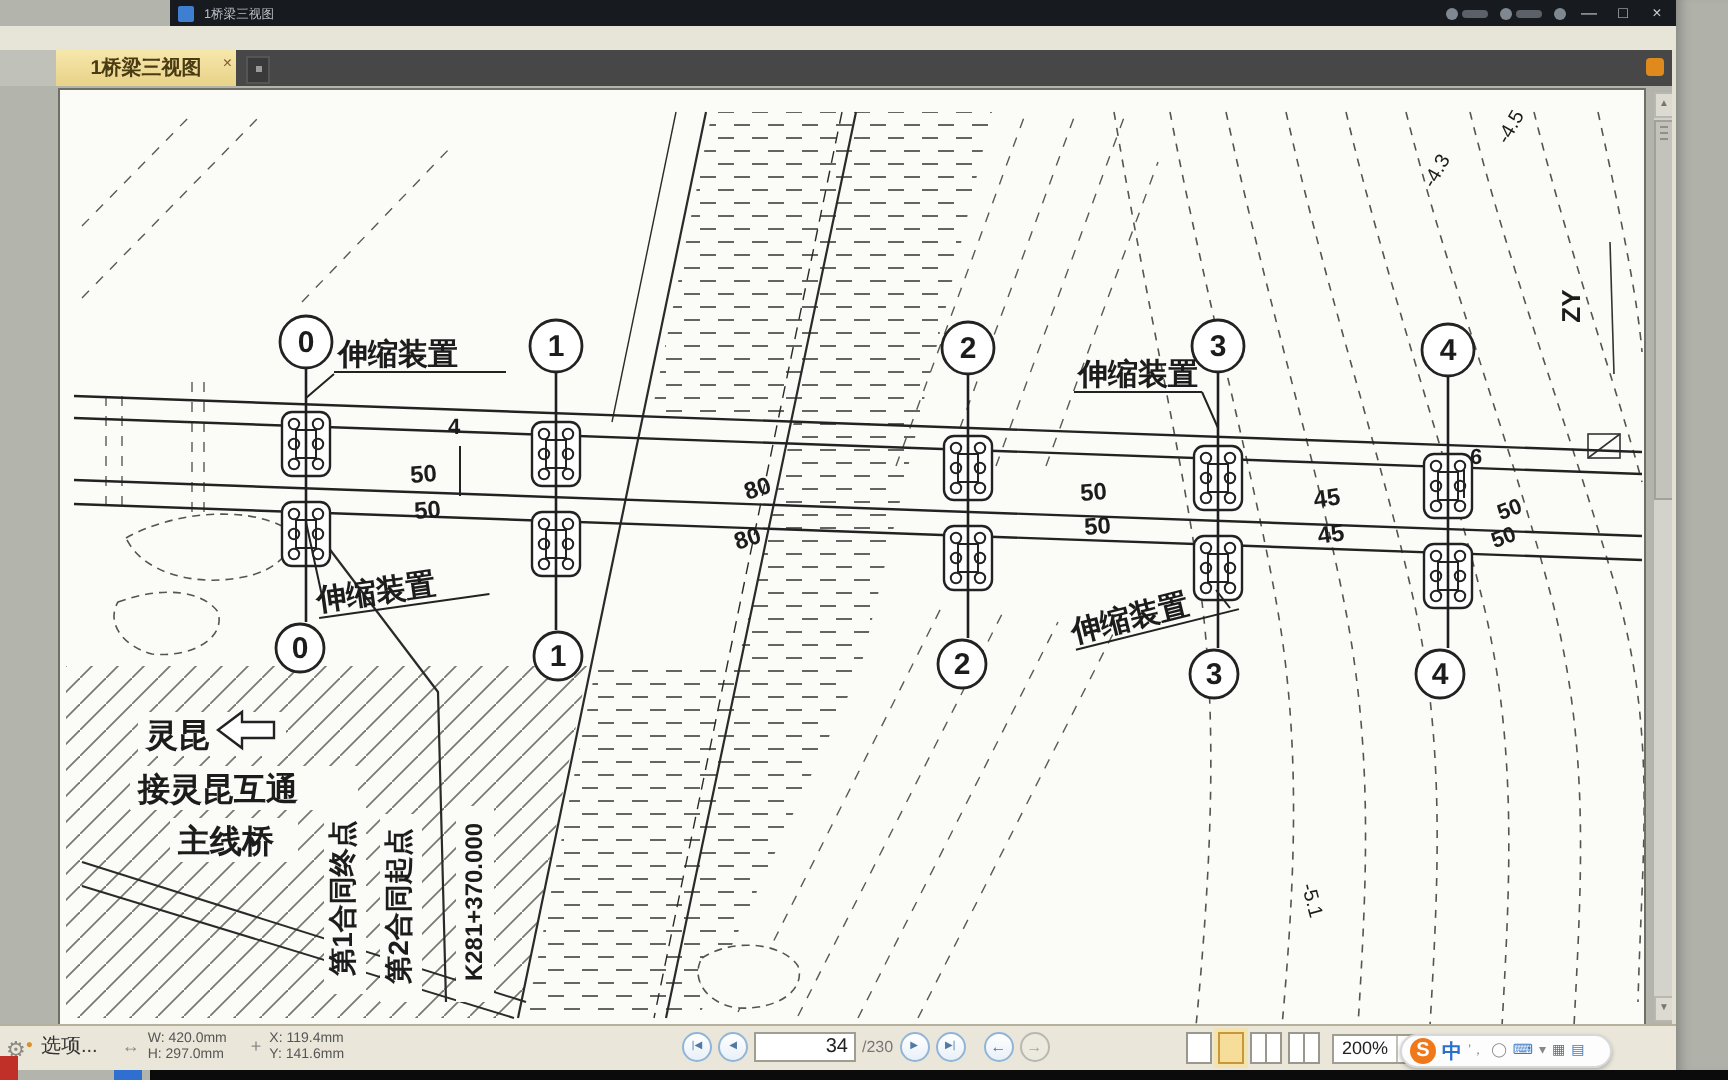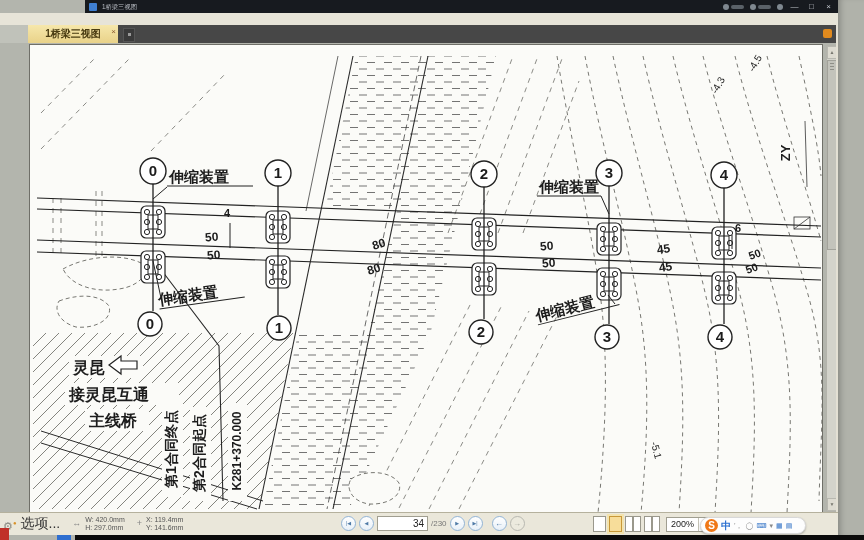--- a/index.html
+++ b/index.html
@@ -40,21 +40,21 @@
           text-align:center;line-height:11px;border:1px solid #b8b8b0;}
   .vthumb{position:absolute;left:0;top:14px;width:8px;height:188px;background:#c3c3bb;border:1px solid #a2a29a;}
   .vthumb i{display:block;width:4px;height:1px;background:#8f8f87;margin:2px auto 0;}
   .rightedge{left:836px;top:25px;width:2px;height:509px;background:#e3e0d4;}
 
   
   .statusbar{left:0;top:512px;width:838px;height:22px;background:#eae7da;border-top:1px solid #b5b19d;font-size:8px;color:#444;}
   .sb-left{position:absolute;left:3px;top:2px;display:flex;align-items:flex-start;gap:4px;}
   .gear{font-size:11px;color:#8a8a82;line-height:17px;}
   .gear em{font-style:normal;color:#d8922a;font-size:6px;vertical-align:super;}
-  .opt{font-size:14px;color:#333;line-height:17px;}
+  .opt{font-size:10px;color:#333;line-height:17px;}
   .pairicon{font-size:9px;color:#888;line-height:16px;margin-left:8px;}
   .pair{display:flex;flex-direction:column;font-size:7px;line-height:8px;color:#555;margin-top:1px;}
   .navwrap{position:absolute;left:341px;top:3px;display:flex;align-items:center;gap:3px;}
   .navbtn{width:13px;height:13px;border-radius:50%;border:1px solid #92b4d6;background:linear-gradient(#fff,#e8f0f8);
           color:#4f7aa6;font-size:5px;text-align:center;line-height:13px;}
   .navbtn.dis{border-color:#b8b8b0;color:#a8a8a0;background:#eceade;}
   .pagebox{width:46px;height:13px;border:1px solid #a09e90;background:#fff;font-size:10px;color:#222;
            text-align:right;line-height:13px;padding-right:3px;}
   .pagetotal{font-size:8px;color:#777;}
   .layoutwrap{position:absolute;left:593px;top:3px;display:flex;align-items:center;gap:3px;}

